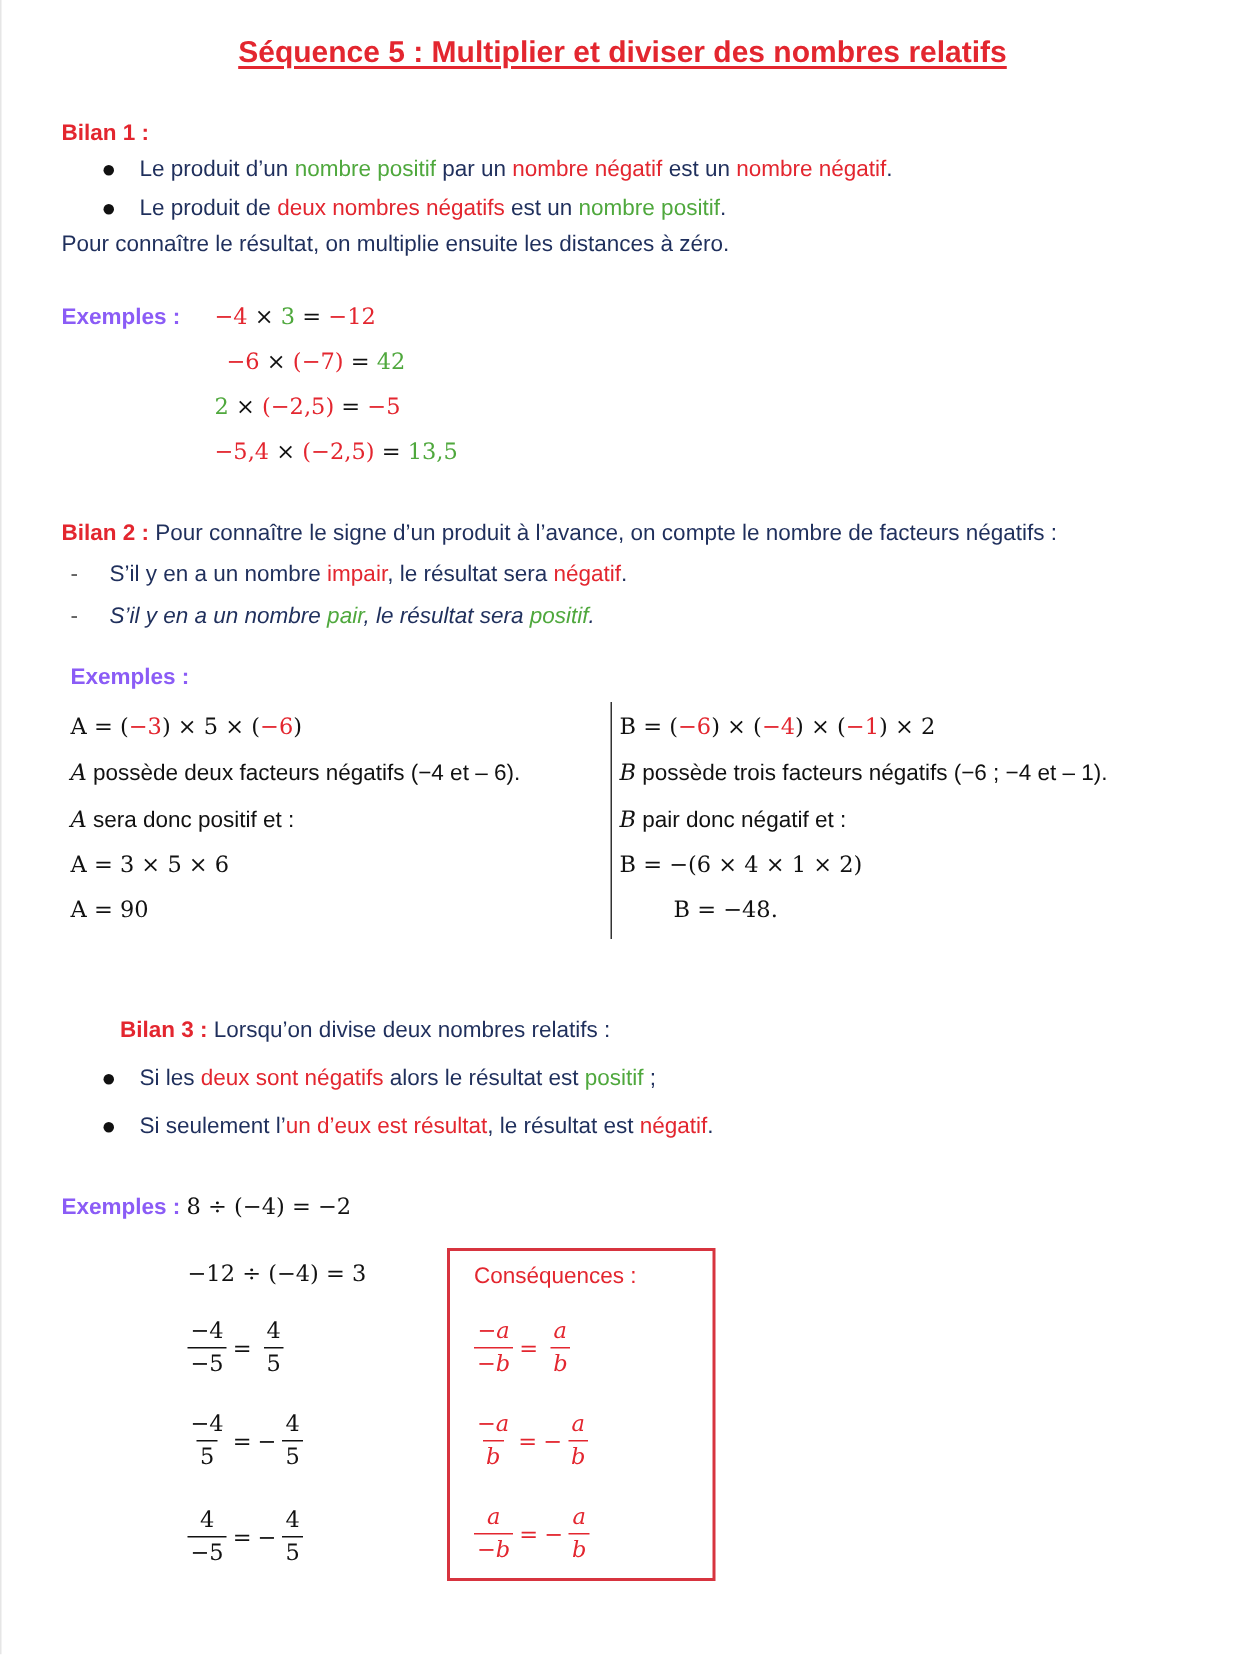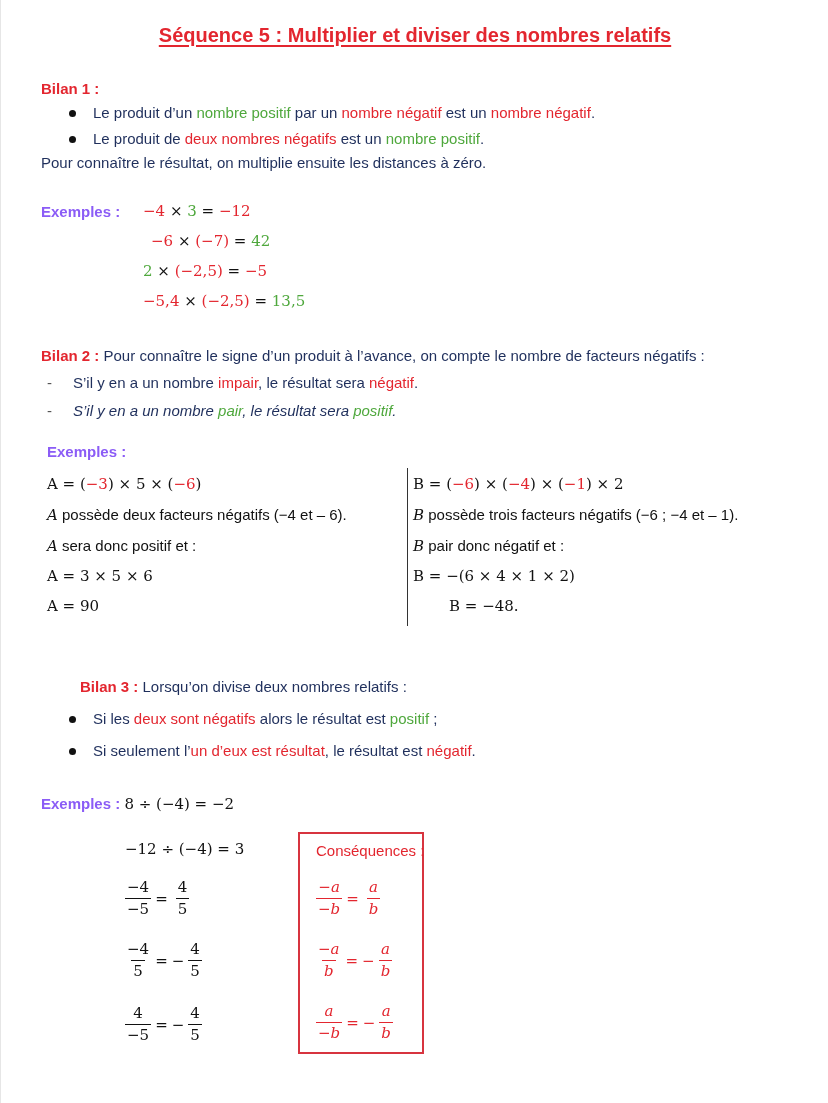--- a/index.html
+++ b/index.html
@@ -20,21 +20,21 @@
   .math { font-family:"DejaVu Serif", "Liberation Serif", serif; font-size:15px; }
   .ital { font-style:italic; }
   .bold { font-weight:bold; color:#8b5cf6; }
   .uline { }
   .vrule { position:absolute; left:406px; top:468px; width:1px; height:158px; background:#333; }
   .frac { display:inline-flex; flex-direction:column; align-items:center; vertical-align:middle;
           line-height:1; }
   .frac .num { padding:0 2px 3px 2px; }
   .frac .den { padding:3px 2px 0 2px; border-top:1.5px solid currentColor; }
   .eqline { display:flex; align-items:center; gap:4px; }
-  .cbox { position:absolute; left:297px; top:832px; width:126px; height:222px;
+  .cbox { position:absolute; left:297px; top:832px; width:179px; height:222px;
           border:2px solid #d7343f; box-sizing:border-box; }
   .cbox .eqline { color:#e3262f; }
 </style>
 </head>
 <body>
 
 <div class="page">
 
   <div class="abs title">Séquence 5 : Multiplier et diviser des nombres relatifs</div>
 

